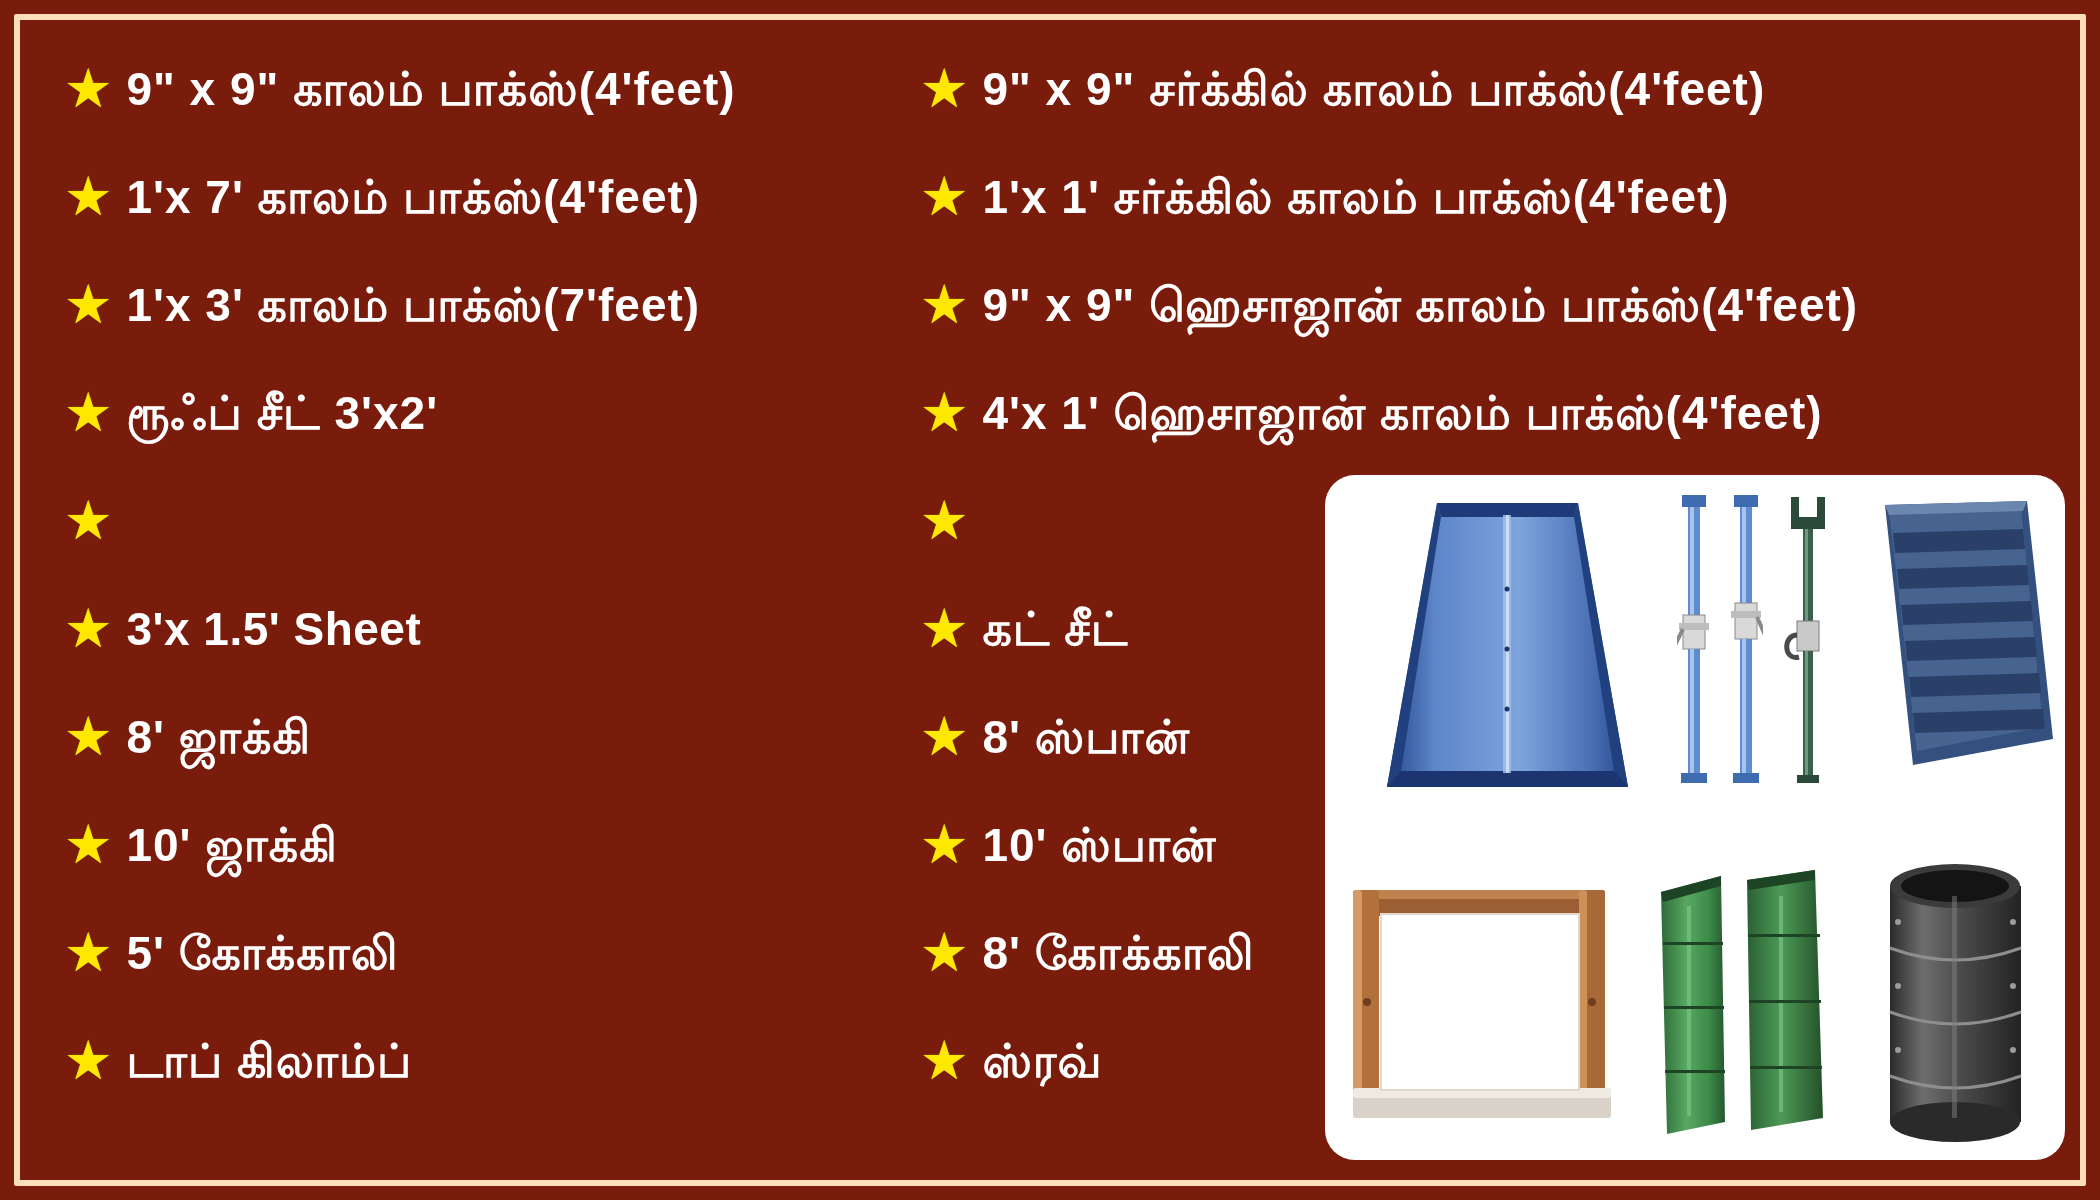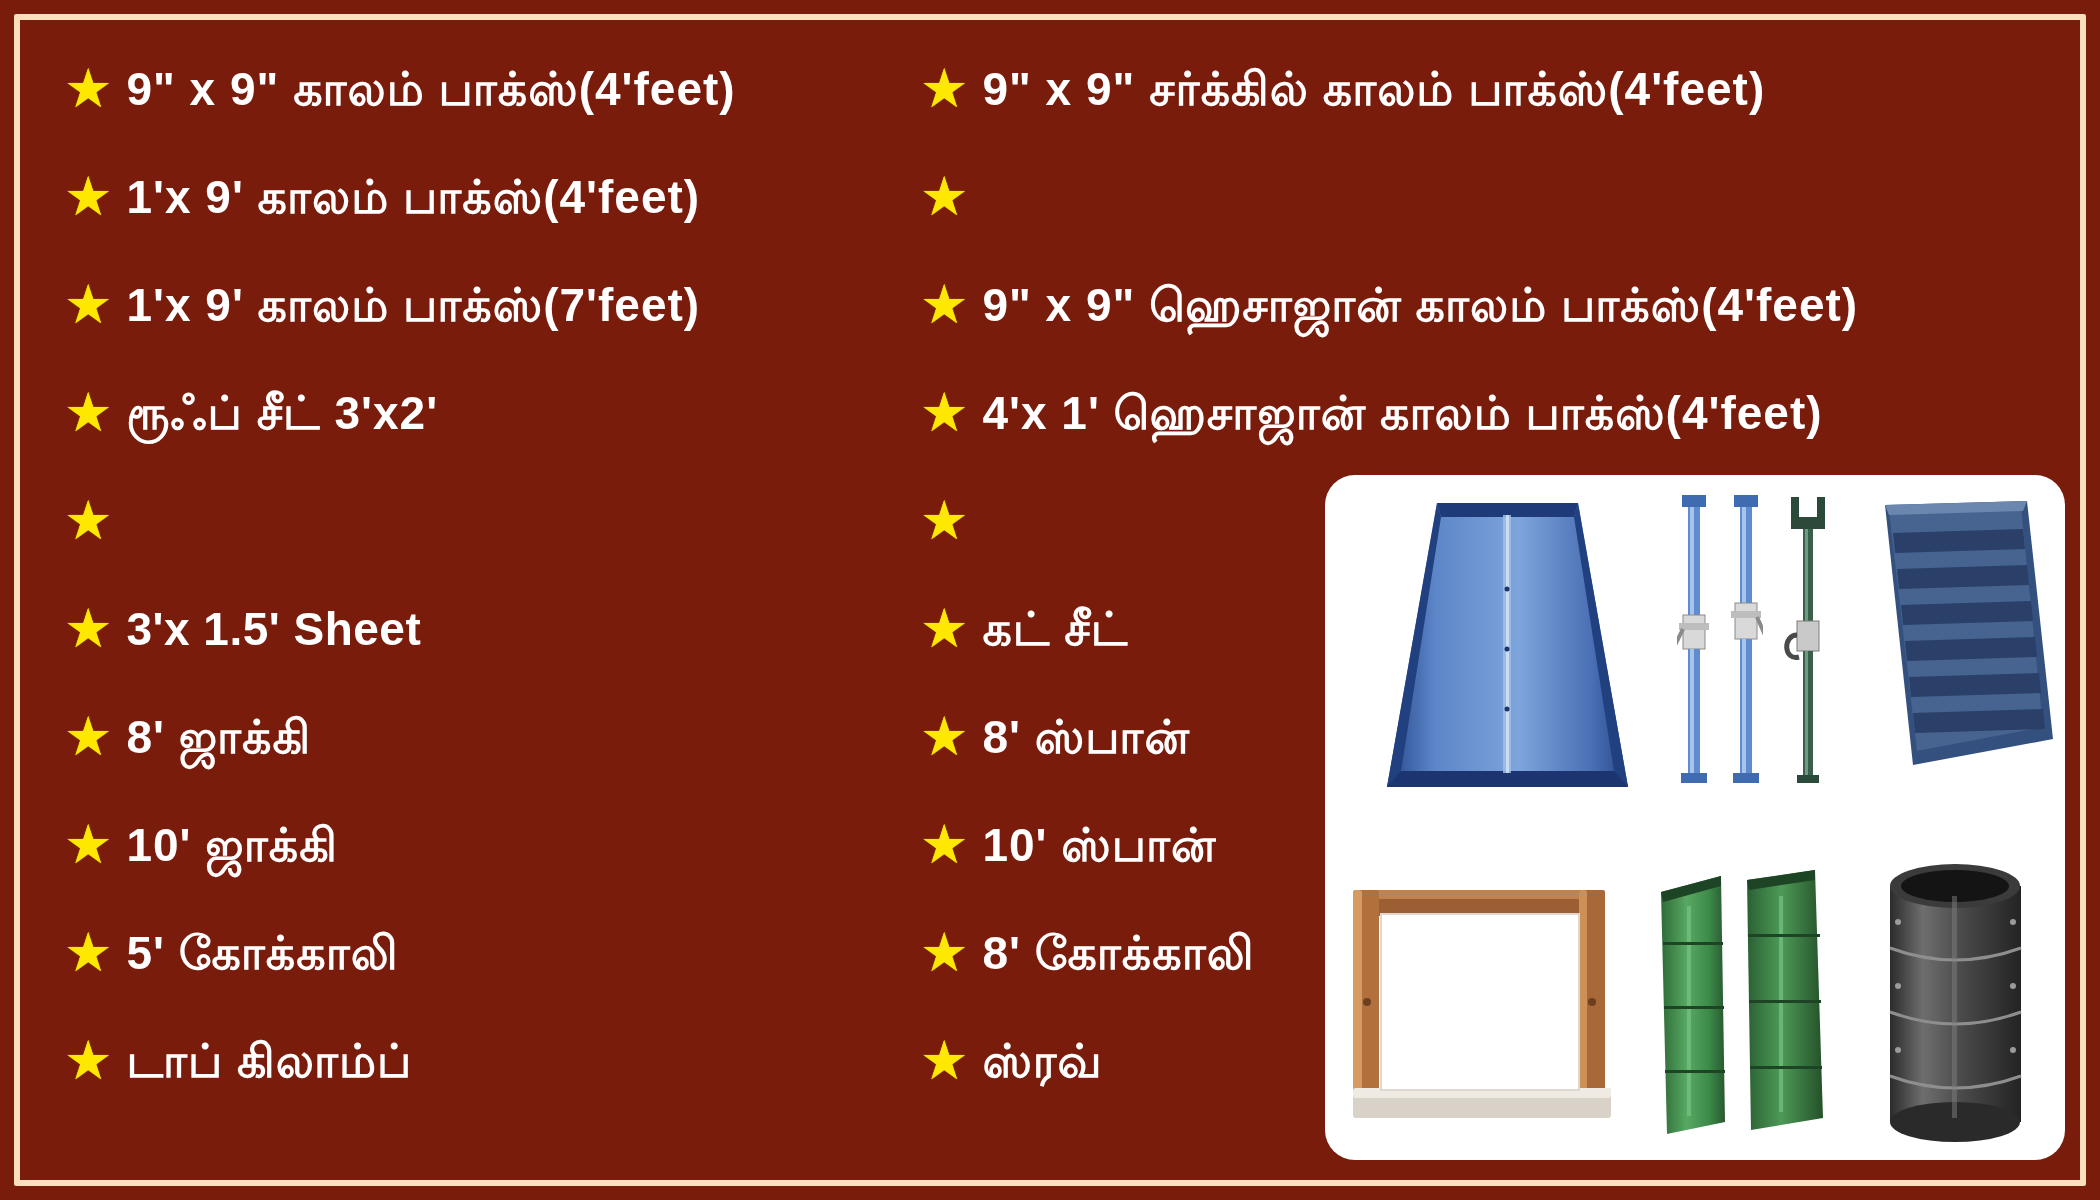--- a/index.html
+++ b/index.html
@@ -94,26 +94,26 @@
 
     <div class="col" id="col-left">
 
       <div class="item">
         <span class="star">★</span>
         <span class="label tamil">9" x 9"  காலம் பாக்ஸ்(4'feet)</span>
       </div>
 
       <div class="item">
         <span class="star">★</span>
-        <span class="label tamil">1'x 9' காலம் பாக்ஸ்(4'feet)</span>
-      </div>
-
-      <div class="item">
-        <span class="star">★</span>
-        <span class="label tamil">1'x 9' காலம் பாக்ஸ்(7'feet)</span>
+        <span class="label tamil">1'x 7' காலம் பாக்ஸ்(4'feet)</span>
+      </div>
+
+      <div class="item">
+        <span class="star">★</span>
+        <span class="label tamil">1'x 3' காலம் பாக்ஸ்(7'feet)</span>
       </div>
 
       <div class="item">
         <span class="star">★</span>
         <span class="label tamil">ரூஃப் சீட் 3'x2'</span>
       </div>
 
       <div class="item">
         <span class="star">★</span>
       </div>
@@ -147,20 +147,21 @@
 
     <div class="col" id="col-right">
 
       <div class="item">
         <span class="star">★</span>
         <span class="label tamil">9" x 9"  சர்க்கில் காலம் பாக்ஸ்(4'feet)</span>
       </div>
 
       <div class="item">
         <span class="star">★</span>
+        <span class="label tamil">1'x 1' சர்க்கில் காலம் பாக்ஸ்(4'feet)</span>
       </div>
 
       <div class="item">
         <span class="star">★</span>
         <span class="label tamil">9" x 9"  ஹெசாஜான் காலம் பாக்ஸ்(4'feet)</span>
       </div>
 
       <div class="item">
         <span class="star">★</span>
         <span class="label tamil">4'x 1' ஹெசாஜான் காலம் பாக்ஸ்(4'feet)</span>

